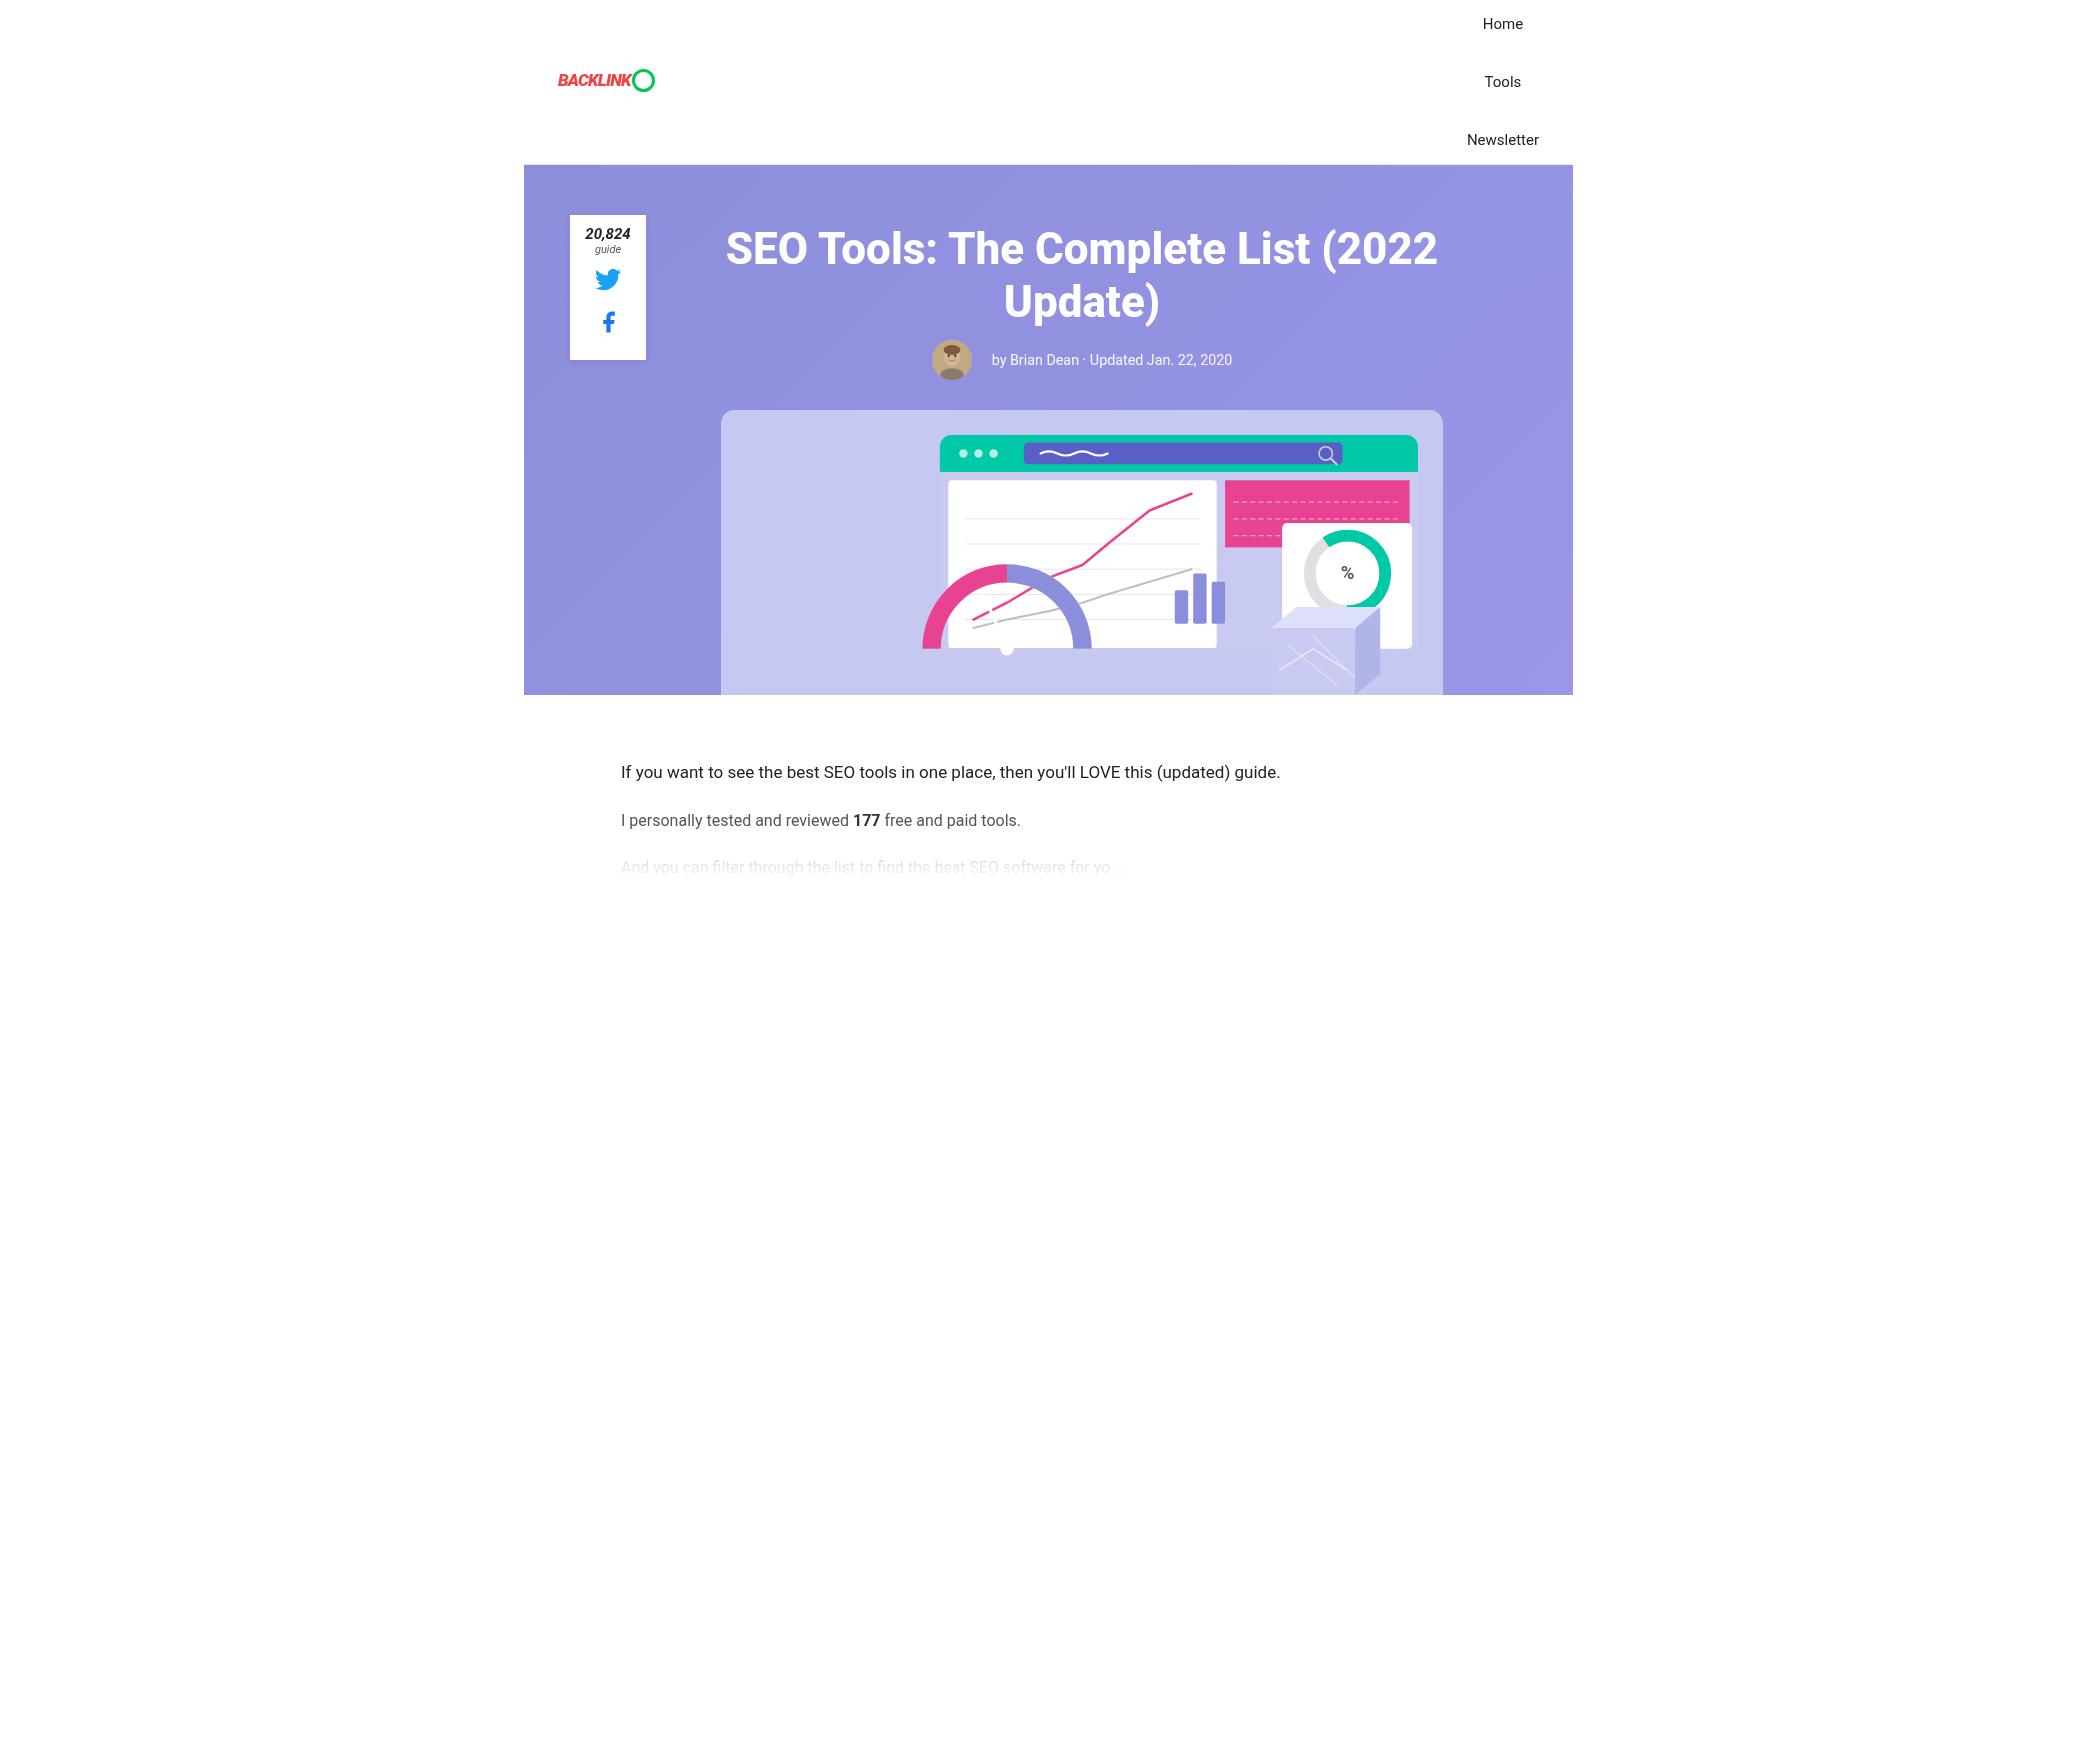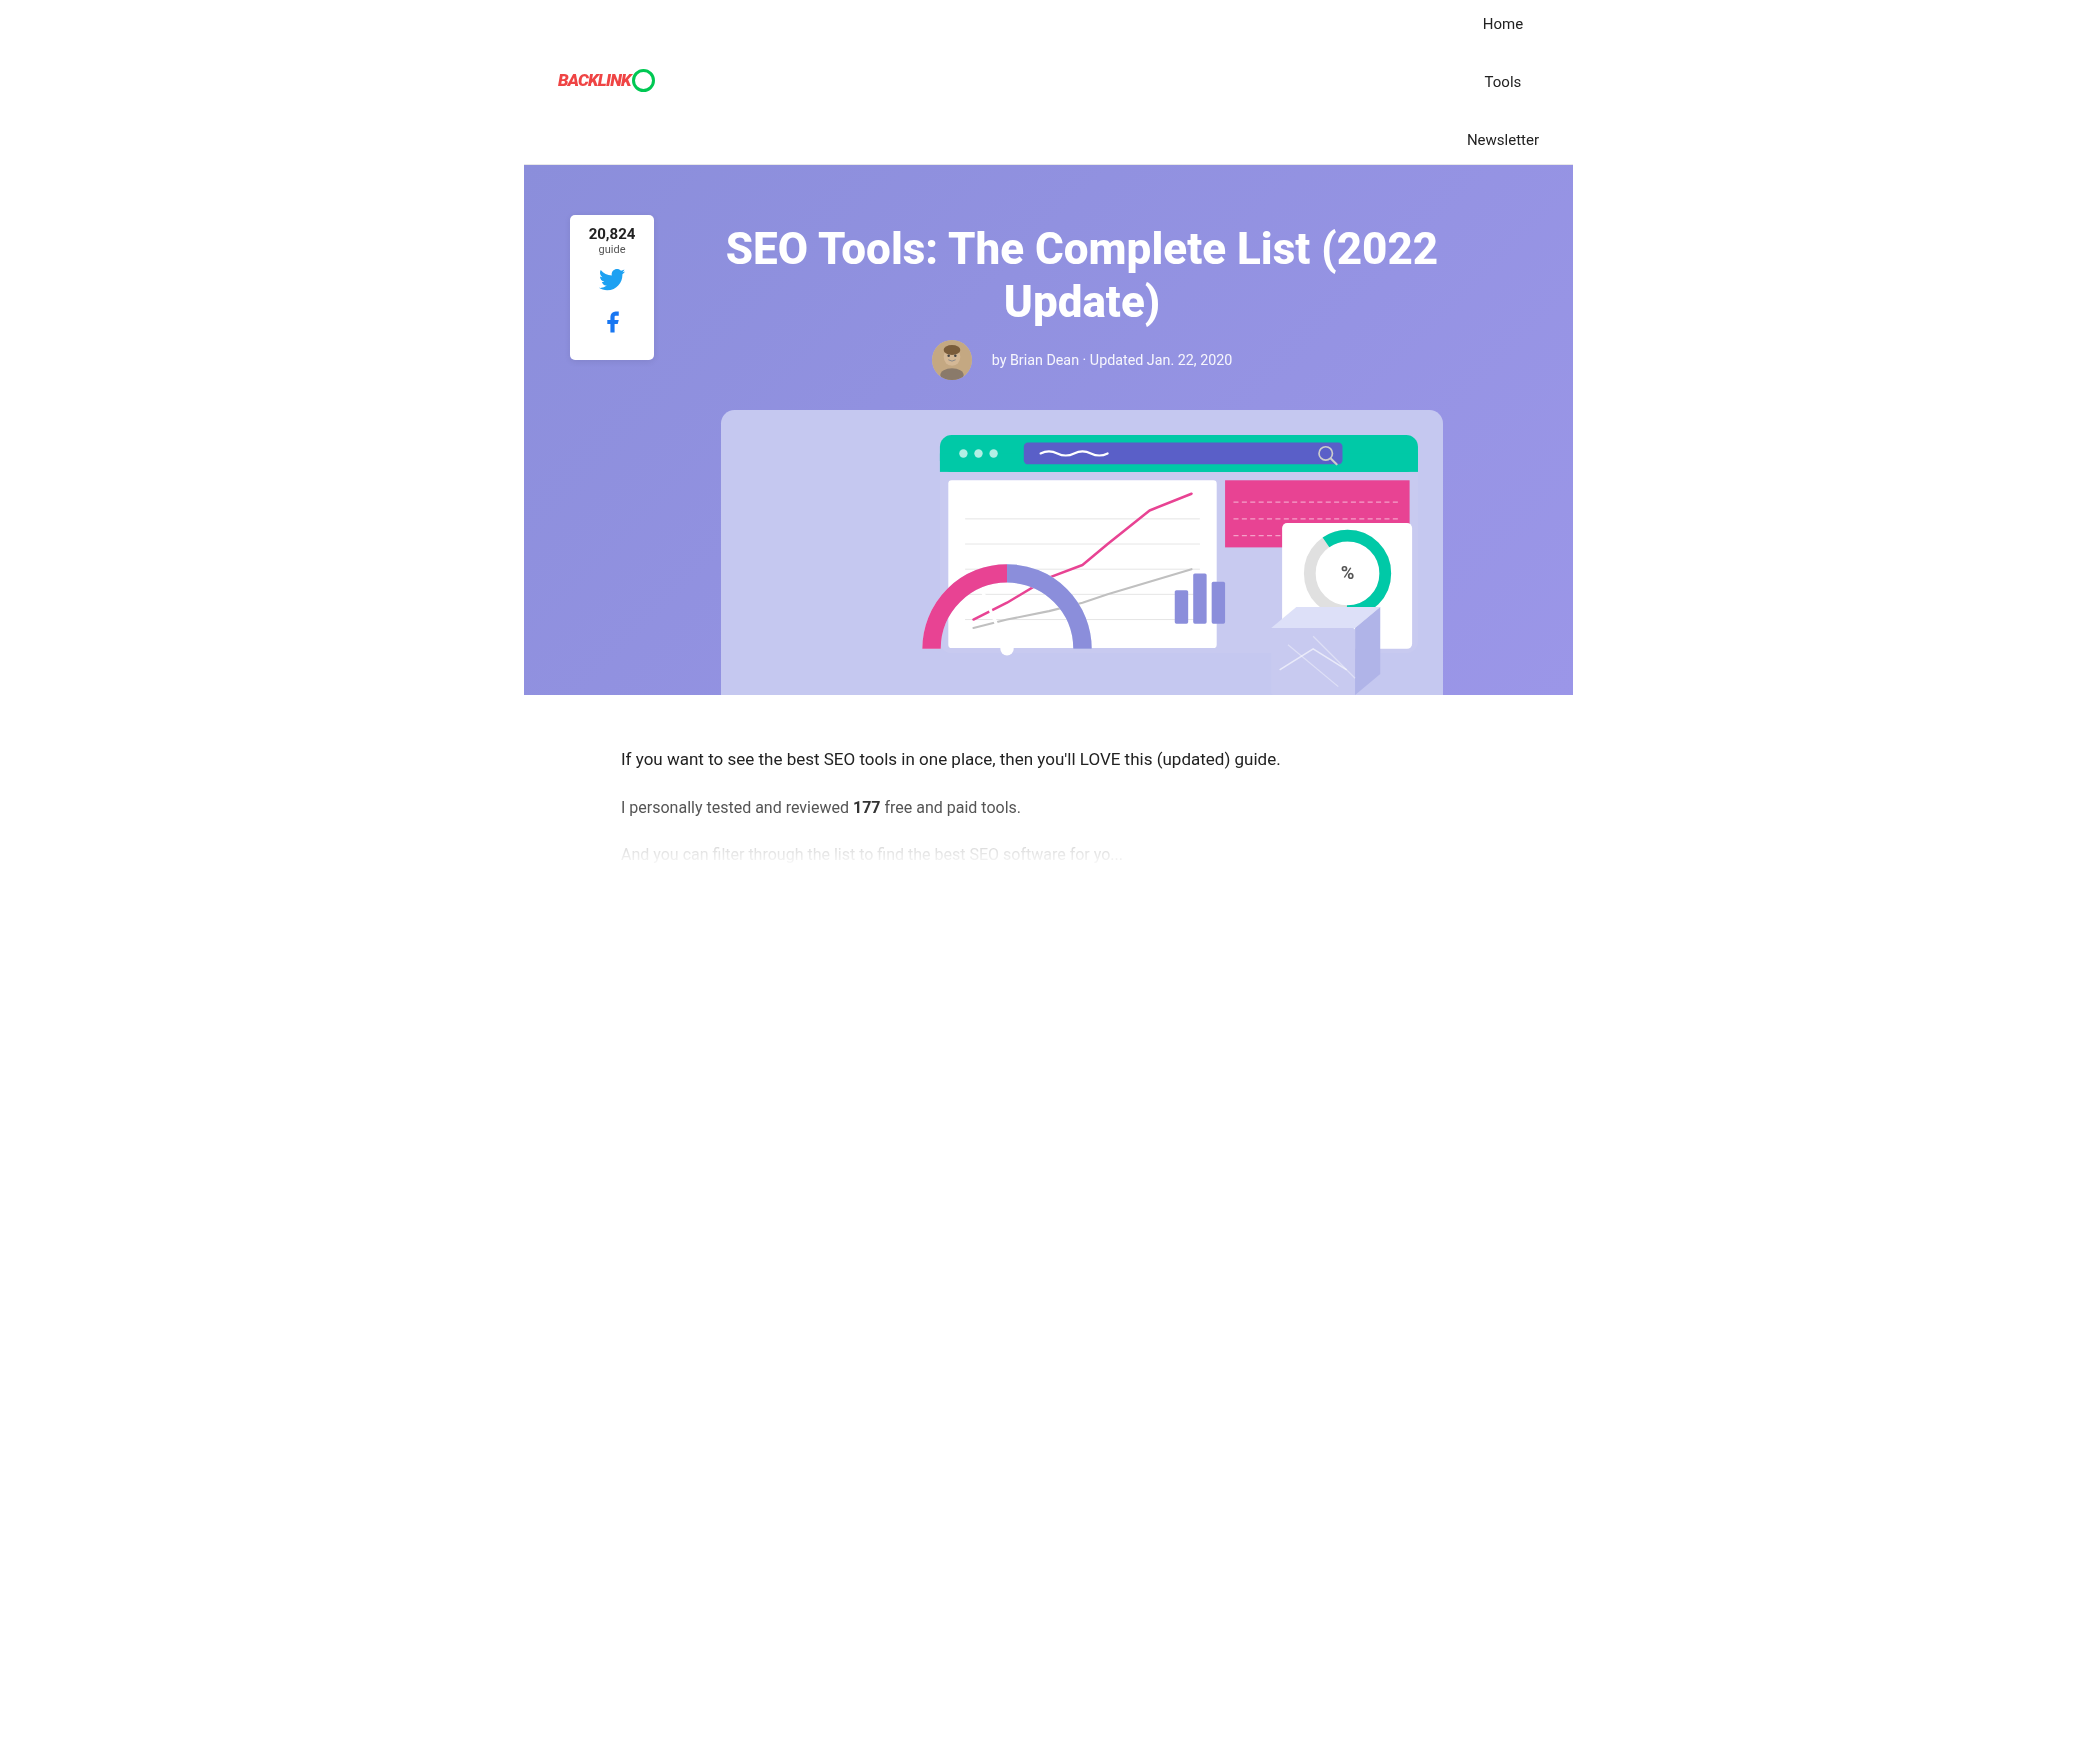--- a/index.html
+++ b/index.html
@@ -73,26 +73,27 @@
       margin: 0 auto;
       position: relative;
     }
 
     
     .share-sidebar {
       position: absolute;
       left: -17px;
       top: 0;
       background: #fff;
-      border-radius: 5px;
+      border-radius: 0;
       padding: 10px 11.7px;
       text-align: center;
       box-shadow: 0 1.7px 6.7px rgba(0,0,0,0.08);
-      width: 84px;
+      width: 76px;
       z-index: 10;
+      font-style: italic;
     }
 
     .share-count {
       font-size: 15px;
       font-weight: 700;
       color: #222;
       line-height: 1.2;
     }
 
     .share-label {
@@ -194,21 +195,21 @@
     .illustration-svg {
       width: 100%;
       max-width: 671px;
     }
 
     
     .content-area {
       background: #fff;
       padding: 50px 34px 34px 34px;
       max-width: 923px;
-      margin: 0 auto;
+      margin: 13px auto;
     }
 
     .intro-text-bold {
       font-size: 17px;
       color: #222;
       line-height: 1.7;
       margin-bottom: 20px;
     }
 
     .intro-text {

